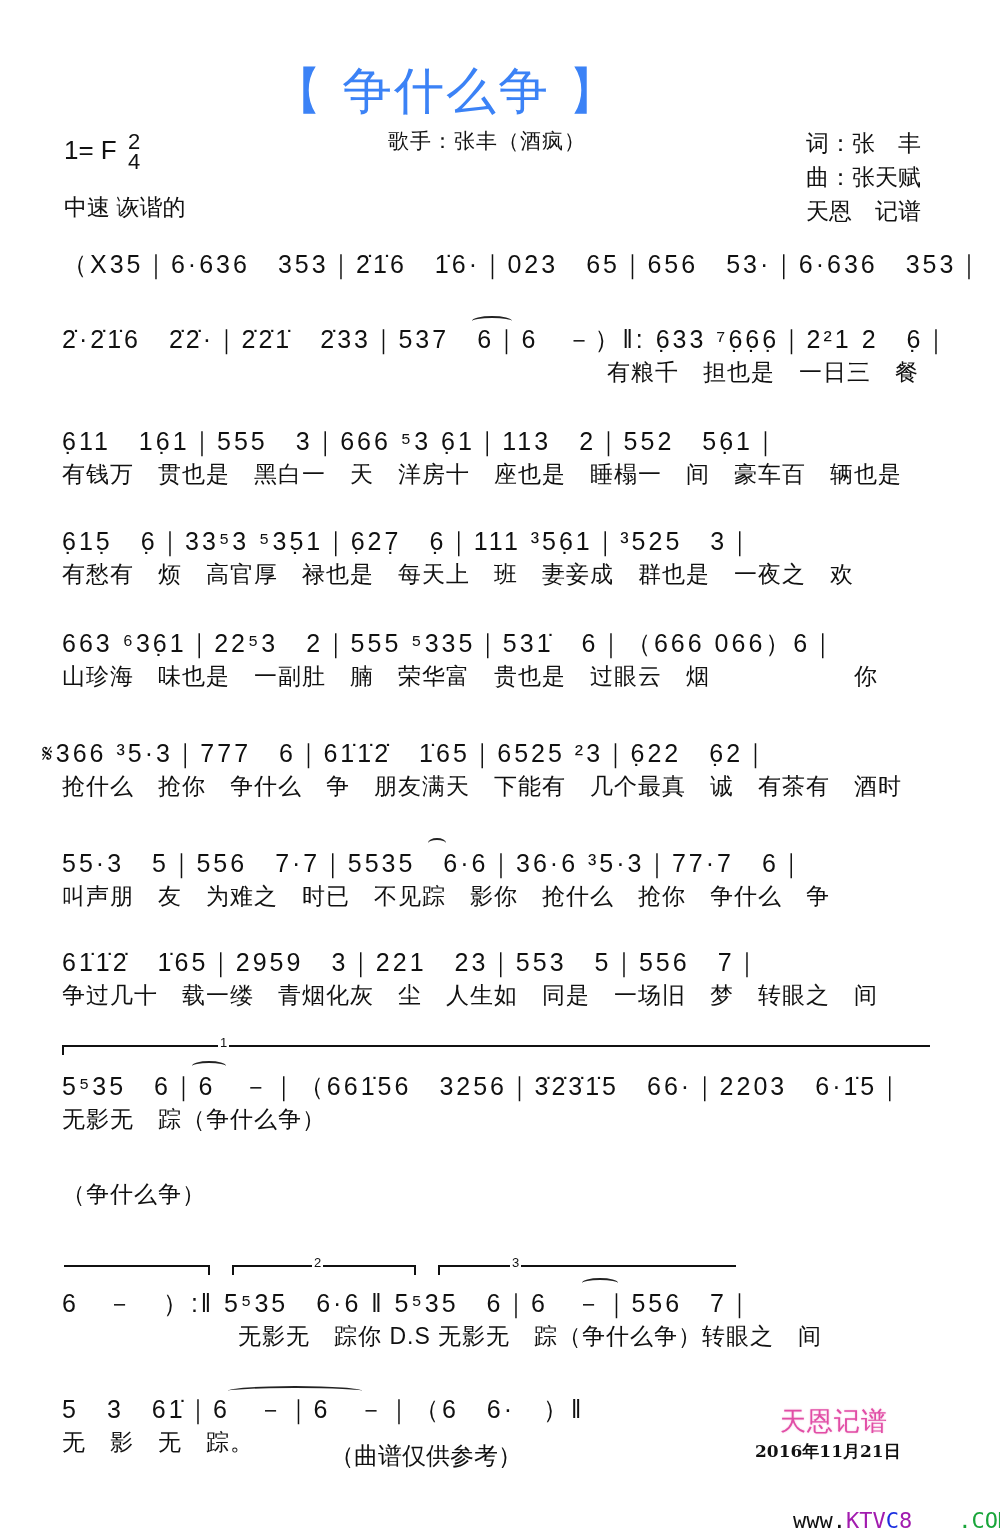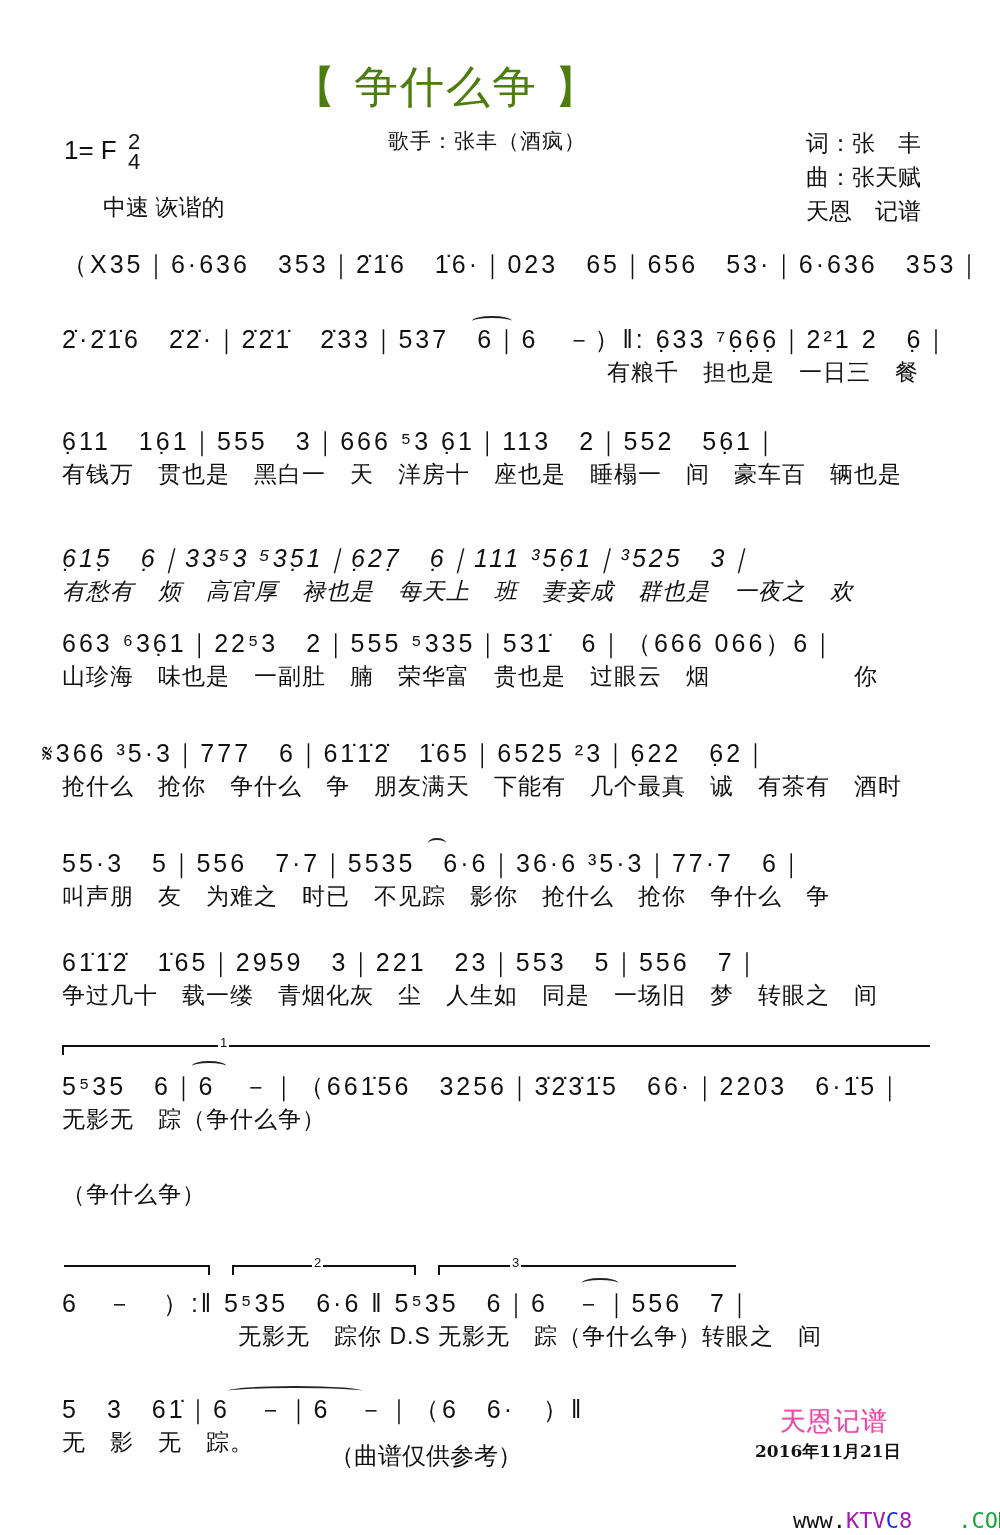--- a/index.html
+++ b/index.html
@@ -1,26 +1,26 @@
 <!DOCTYPE html>
 <html><head>
 <meta charset="utf-8">
 <style>
   html, body { margin:0; padding:0; background:#ffffff; }
   body { width:1000px; height:1535px; position:relative; overflow:hidden;
          font-family:"Liberation Sans", "DejaVu Sans", sans-serif; color:#111; }
   .abs { position:absolute; }
-  .title { left:0; width:892px; top:58px; text-align:center; font-size:44px; color:#4d7c0f;
+  .title { left:0; width:892px; top:58px; text-align:center; font-size:50px; color:#3b82f6;
            font-family:"DejaVu Sans", sans-serif; letter-spacing:2px; }
   .key { left:64px; top:132px; font-size:26px; }
   .frac { display:inline-block; vertical-align:middle; text-align:center; font-size:22px; line-height:20px; margin-left:4px; }
   .frac span { display:block; }
   .singer { left:388px; top:127px; font-size:21px; font-family:"DejaVu Serif", serif; letter-spacing:1px; }
   .credits { left:806px; top:126px; font-size:23px; line-height:34px; }
-  .tempo { left:64px; top:192px; font-size:23px;margin-left:39px; }
+  .tempo { left:64px; top:192px; font-size:23px; }
 
   .row { position:absolute; left:62px; width:870px; }
   .notes { font-size:25px; white-space:nowrap; letter-spacing:3px; height:34px; line-height:34px; position:relative; }
   .lyrics { font-size:23px; white-space:nowrap; height:32px; line-height:32px; letter-spacing:1px; position:relative; }
 
   .volta { position:absolute; border-top:2px solid #111; border-left:2px solid #111; height:8px; }
   .volta-end { border-right:2px solid #111; }
   .volta-num { position:absolute; top:-12px; font-size:13px; background:#fff; padding:0 2px; }
 
   .slur { position:absolute; border-top:2px solid #222; border-radius:50% 50% 0 0; height:8px; }
@@ -66,21 +66,21 @@
   <div class="slur" style="left:410px; top:-6px; width:40px;"></div>
   <div class="notes">2̇·2̇1̇6　2̇2̇·｜2̇2̇1̇　2̇33｜537　6｜6　－）‖: 6̣33 ⁷6̣6̣6̣｜2²1 2　6̣｜</div>
   <div class="lyrics" style="padding-left:545px;">有粮千　担也是　一日三　餐</div>
 </div>
 
 <div class="row" style="top:424px;">
   <div class="notes">6̣11　16̣1｜555　3｜666 ⁵3 6̣1｜113　2｜552　56̣1｜</div>
   <div class="lyrics">有钱万　贯也是　黑白一　天　洋房十　座也是　睡榻一　间　豪车百　辆也是</div>
 </div>
 
-<div class="row" style="top:541px;font-style:italic;">
+<div class="row" style="top:524px;">
   <div class="notes">6̣15̣　6̣｜33⁵3 ⁵35̣1｜6̣27̣　6̣｜111 ³56̣1｜³525　3｜</div>
   <div class="lyrics">有愁有　烦　高官厚　禄也是　每天上　班　妻妾成　群也是　一夜之　欢</div>
 </div>
 
 <div class="row" style="top:626px;">
   <div class="notes">663 ⁶36̣1｜22⁵3　2｜555 ⁵335｜531̇　6｜（666 066）6｜</div>
   <div class="lyrics">山珍海　味也是　一副肚　腩　荣华富　贵也是　过眼云　烟　　　　　　你</div>
 </div>
 
 <div class="row" style="top:736px; left:42px; width:890px;">

